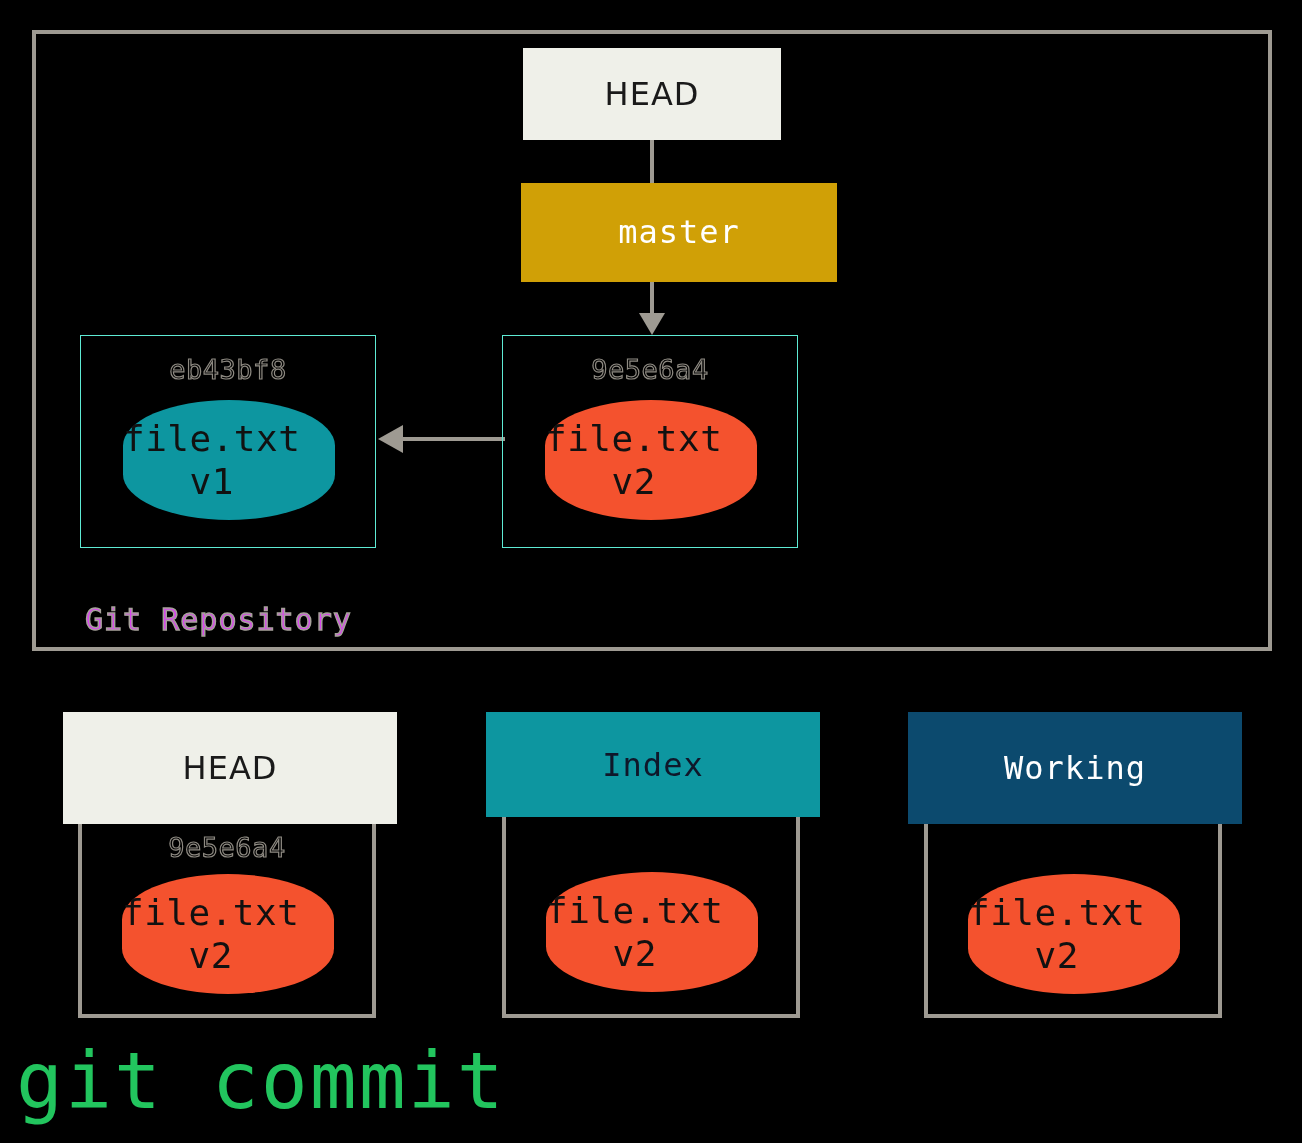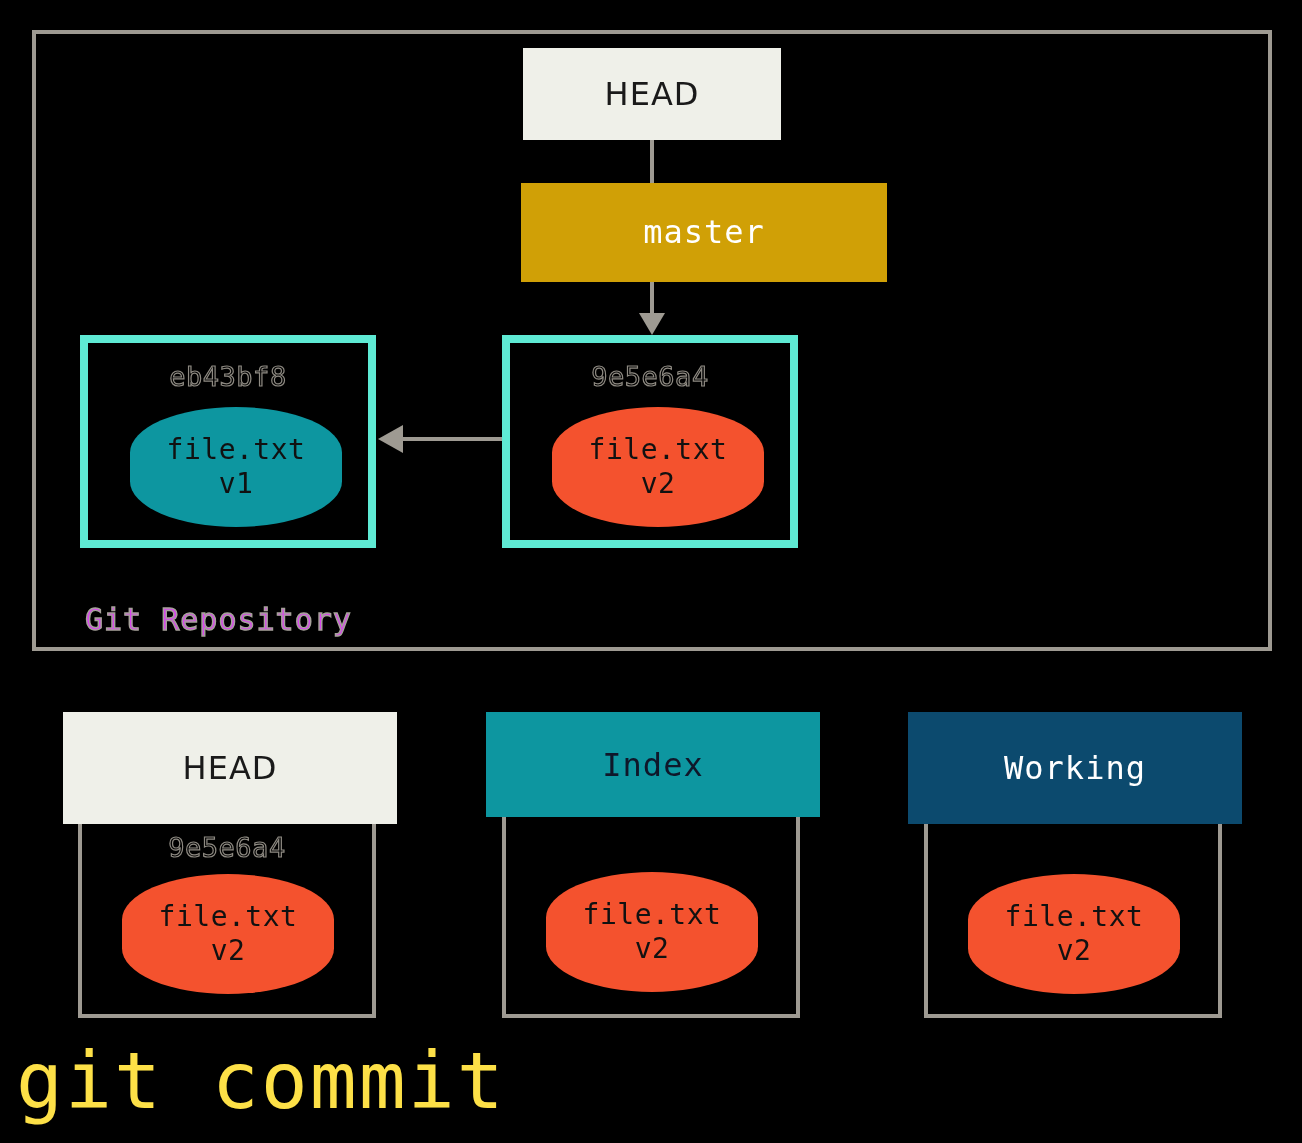--- a/index.html
+++ b/index.html
@@ -64,21 +64,21 @@
     background: #eff0e9;
     color: #1a1a1a;
     font-size: 32px;
     font-family: "DejaVu Sans", "Liberation Sans", sans-serif;
     letter-spacing: 1px;
   }
 
   .master-ref {
     left: 521px;
     top: 183px;
-    width: 366px;
+    width: 316px;
     height: 99px;
     background: #d0a006;
     color: #ffffff;
     font-size: 32px;
     letter-spacing: 1px;
   }
 
   
   .line {
     position: absolute;
@@ -99,44 +99,43 @@
     width: 0; height: 0;
     border-top: 14px solid transparent;
     border-bottom: 14px solid transparent;
     border-right: 25px solid #9e9a92;
   }
 
   
   .commit-box {
     position: absolute;
     box-sizing: border-box;
-    border: 8px solid #5eead4;
+    border: 1px solid #5eead4;
   }
   .commit-hash {
     position: absolute;
     left: 0;
     right: 0;
     top: 18px;
     text-align: center;
     font-size: 27px;
     color: #000000;
     -webkit-text-stroke: 1.2px #8e8a82;
     letter-spacing: 0.5px;
   }
 
   
   .blob {
     position: absolute;
     border-radius: 50% / 38%;
     display: flex;
     align-items: center;
-    justify-content: center;
     text-align: center;
     color: #111111;
-    font-size: 28px;
+    font-size: 36px;
     line-height: 1.2;
     letter-spacing: 0.5px;
   }
   .blob-teal   { background: #0d96a0; }
   .blob-orange { background: #f4522e; }
 
   
   .panel-header {
     position: absolute;
     box-sizing: border-box;
@@ -162,21 +161,21 @@
     border: 4px solid #9e9a92;
     border-top: none;
   }
 
   
   .caption {
     position: absolute;
     left: 16px;
     top: 1036px;
     font-size: 78px;
-    color: #fde047;
+    color: #22c55e;
     letter-spacing: 2px;
     white-space: nowrap;
   }
 </style>
 </head>
 <body>
 
 <div class="stage">
 
   <div class="repo-frame"></div>

